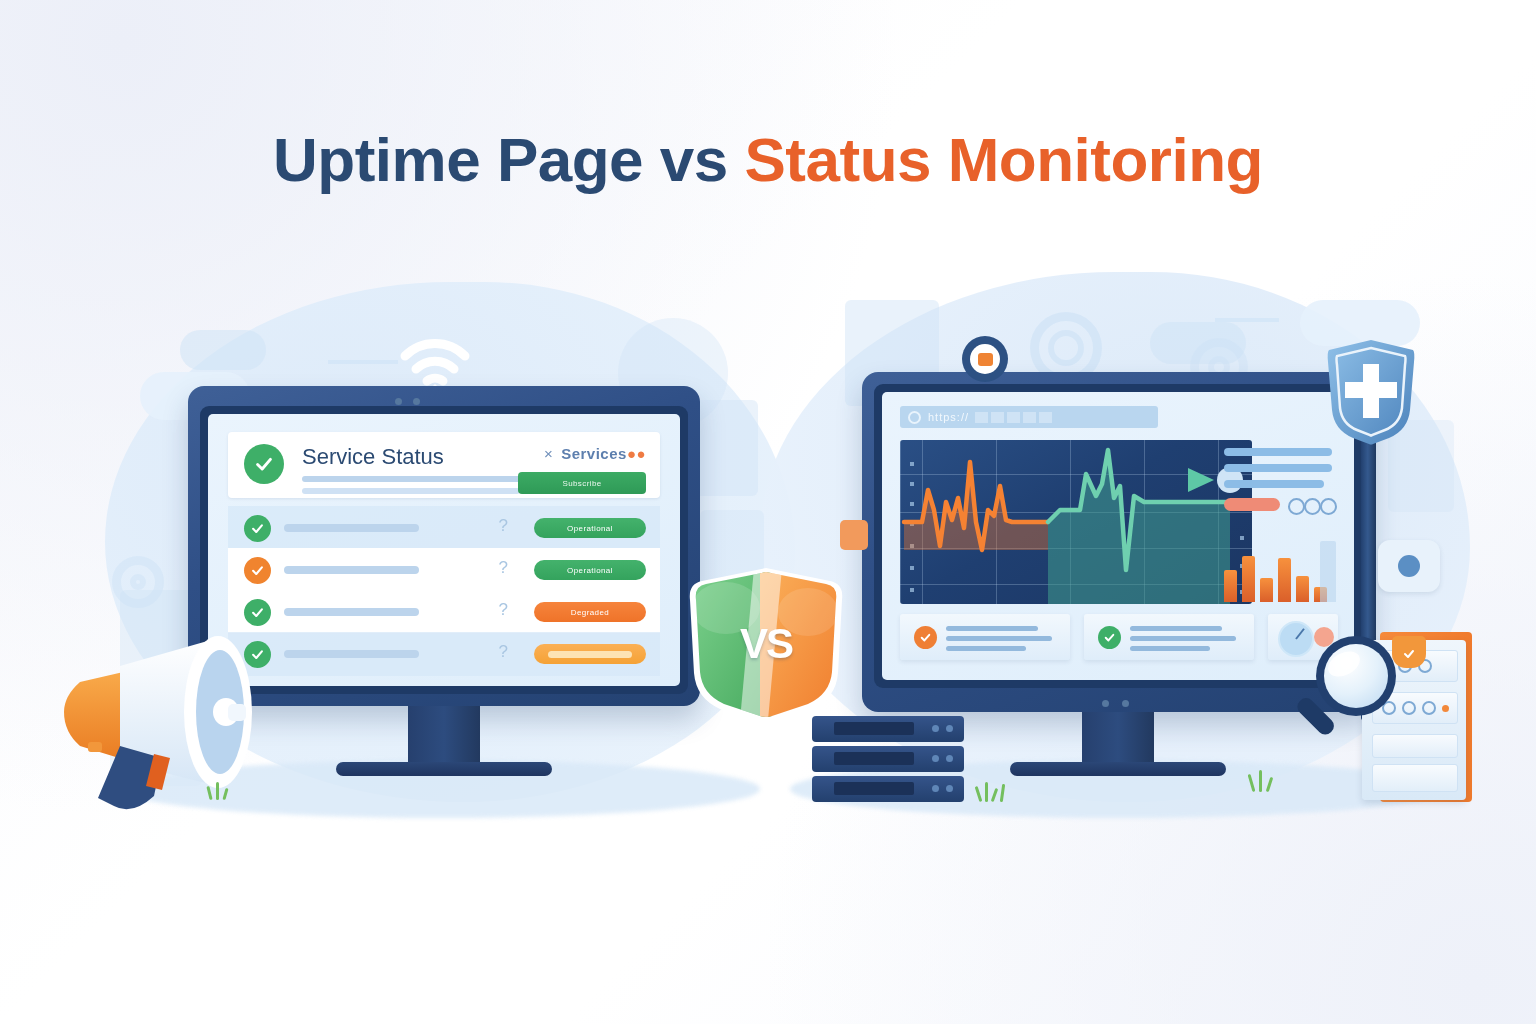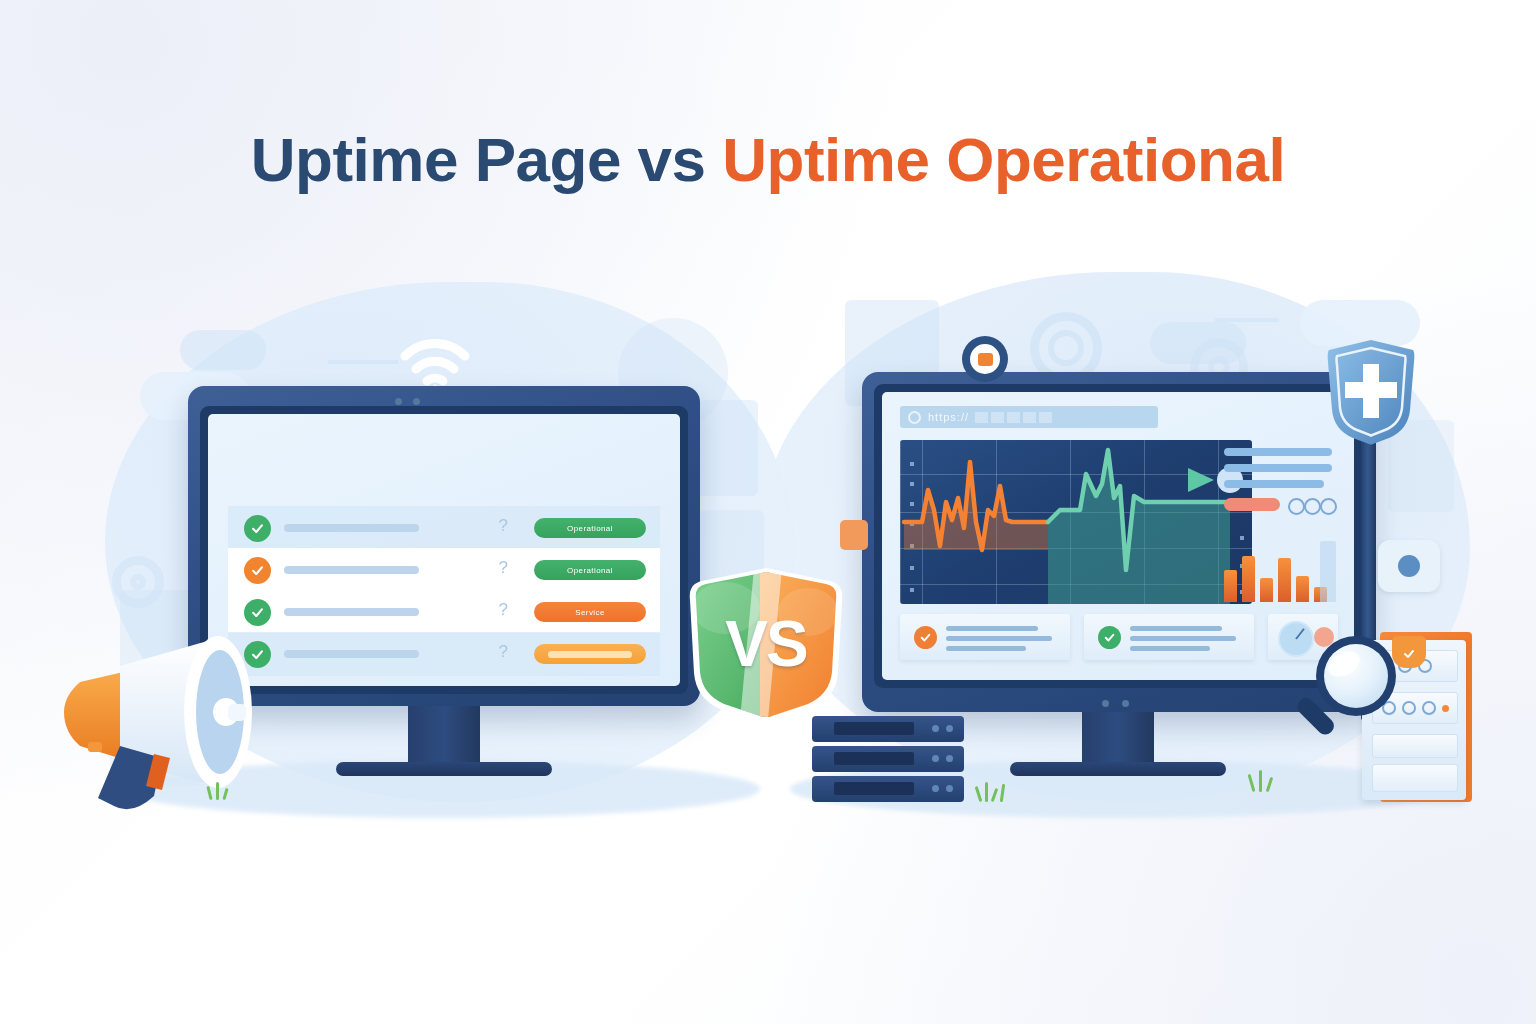--- a/index.html
+++ b/index.html
@@ -116,21 +116,21 @@
     background:linear-gradient(180deg,#f2f8fd,#dfedfa);box-shadow:0 2px 4px rgba(40,70,110,.10);}
   .rcard .ln{position:absolute;height:5px;border-radius:3px;background:#93b9dd;}
   .gauge{position:absolute;border-radius:50%;background:#bcdcf4;border:2px solid #cfe7f8;}
   .gauge .needle{position:absolute;left:50%;top:50%;width:2px;height:13px;background:#4a77aa;
     transform-origin:50% 100%;transform:translate(-50%,-100%) rotate(38deg);}
   .phoneicon{position:absolute;width:20px;height:20px;border-radius:50%;background:#f4a58f;}
 
   
   #vs{position:absolute;left:686px;top:568px;width:160px;height:152px;}
   #vsTxt{position:absolute;inset:0;display:flex;align-items:center;justify-content:center;
-    font-size:64px;font-weight:700;color:#fff;letter-spacing:-2px;
+    font-size:42px;font-weight:700;color:#fff;letter-spacing:-2px;
     text-shadow:0 2px 3px rgba(30,60,100,.25);}
 
   
   #megaphone{position:absolute;left:58px;top:620px;width:270px;height:200px;}
   #shieldcross{position:absolute;left:1325px;top:338px;width:92px;height:108px;}
   #shieldpole{position:absolute;left:1361px;top:430px;width:15px;height:290px;
     background:linear-gradient(90deg,#22406f,#34598e 45%,#20395f);border-radius:2px;}
   #magnifier{position:absolute;left:1288px;top:628px;width:120px;height:120px;}
   #servers{position:absolute;left:812px;top:716px;width:160px;height:88px;}
   .srv{position:absolute;left:0;width:152px;height:26px;border-radius:4px;
@@ -165,21 +165,21 @@
   #userbadge .av{width:22px;height:22px;border-radius:50%;background:#5b8fc4;}
 
   #wifi{position:absolute;left:395px;top:336px;width:80px;height:62px;}
 </style>
 </head>
 <body>
 
 <div id="stage">
 
   <div id="title">
-    <span class="t-dark">Uptime Page vs </span><span class="t-orange">Uptime Operational</span>
+    <span class="t-dark">Uptime Page vs </span><span class="t-orange">Status Monitoring</span>
   </div>
 
   <div class="blob" id="blobL"></div>
   <div class="blob" id="blobR"></div>
 
   <div class="deco cloud" style="left:180px;top:330px;width:86px;height:40px;"></div>
   <div class="deco cloud light" style="left:140px;top:372px;width:110px;height:48px;"></div>
   <div class="deco cloud" style="left:1150px;top:322px;width:96px;height:42px;"></div>
   <div class="deco cloud light" style="left:1300px;top:300px;width:120px;height:46px;"></div>
   <div class="deco sq" style="left:120px;top:590px;width:74px;height:84px;opacity:.4;"></div>
@@ -205,20 +205,34 @@
     <path d="M40 48 L48 56 L40 62 L32 56 Z" fill="#ffffff"></path>
   </svg>
 
   <div class="monitor">
     <div class="bezel" style="left:188px;top:386px;width:512px;height:320px;"></div>
     <div class="camdot" style="left:395px;top:398px;"></div>
     <div class="camdot" style="left:413px;top:398px;"></div>
     <div class="bezel-inner" style="left:200px;top:406px;width:488px;height:288px;"></div>
     <div class="screen" id="leftScreen" style="left:208px;top:414px;width:472px;height:272px;">
 
+      <div id="lsHeader">
+        <div class="chk" style="left:16px;top:12px;width:40px;height:40px;background:#3eaf68;">
+          <svg width="22" height="22" viewBox="0 0 24 24">
+              <path d="M5 12.5 L10 17.5 L19 7" stroke="#fff" stroke-width="3.2" fill="none" stroke-linecap="round" stroke-linejoin="round"></path>
+            </svg>
+        </div>
+        <div id="lsTitle">Service Status</div>
+        <div id="lsBrand">
+          <span class="bx">×</span><span>Services</span><span class="bo">●●</span>
+        </div>
+        <div class="skel" style="left:74px;top:44px;width:226px;height:6px;"></div>
+        <div class="skel lite" style="left:74px;top:56px;width:218px;height:6px;"></div>
+        <div id="lsBtn">Subscribe</div>
+      </div>
 
       <div class="lsrow alt" style="top:92px;">
         <div class="chk" style="left:16px;top:9px;width:27px;height:27px;background:#3eaf68;">
           <svg width="15" height="15" viewBox="0 0 24 24">
               <path d="M5 12.5 L10 17.5 L19 7" stroke="#fff" stroke-width="3.4" fill="none" stroke-linecap="round" stroke-linejoin="round"></path>
             </svg>
         </div>
         <div class="skel" style="left:56px;top:18px;width:135px;height:8px;"></div>
         <div class="qmark">?</div>
         <div class="pill green">Operational</div>
@@ -238,21 +252,21 @@
       </div>
 
       <div class="lsrow white" style="top:176px;">
         <div class="chk" style="left:16px;top:9px;width:27px;height:27px;background:#3eaf68;">
           <svg width="15" height="15" viewBox="0 0 24 24">
               <path d="M5 12.5 L10 17.5 L19 7" stroke="#fff" stroke-width="3.4" fill="none" stroke-linecap="round" stroke-linejoin="round"></path>
             </svg>
         </div>
         <div class="skel" style="left:56px;top:18px;width:135px;height:8px;"></div>
         <div class="qmark">?</div>
-        <div class="pill orange">Service</div>
+        <div class="pill orange">Degraded</div>
         <div class="divider"></div>
       </div>
 
       <div class="lsrow alt" style="top:218px;">
         <div class="chk" style="left:16px;top:9px;width:27px;height:27px;background:#3eaf68;">
           <svg width="15" height="15" viewBox="0 0 24 24">
               <path d="M5 12.5 L10 17.5 L19 7" stroke="#fff" stroke-width="3.4" fill="none" stroke-linecap="round" stroke-linejoin="round"></path>
             </svg>
         </div>
         <div class="skel" style="left:56px;top:18px;width:135px;height:8px;"></div>

